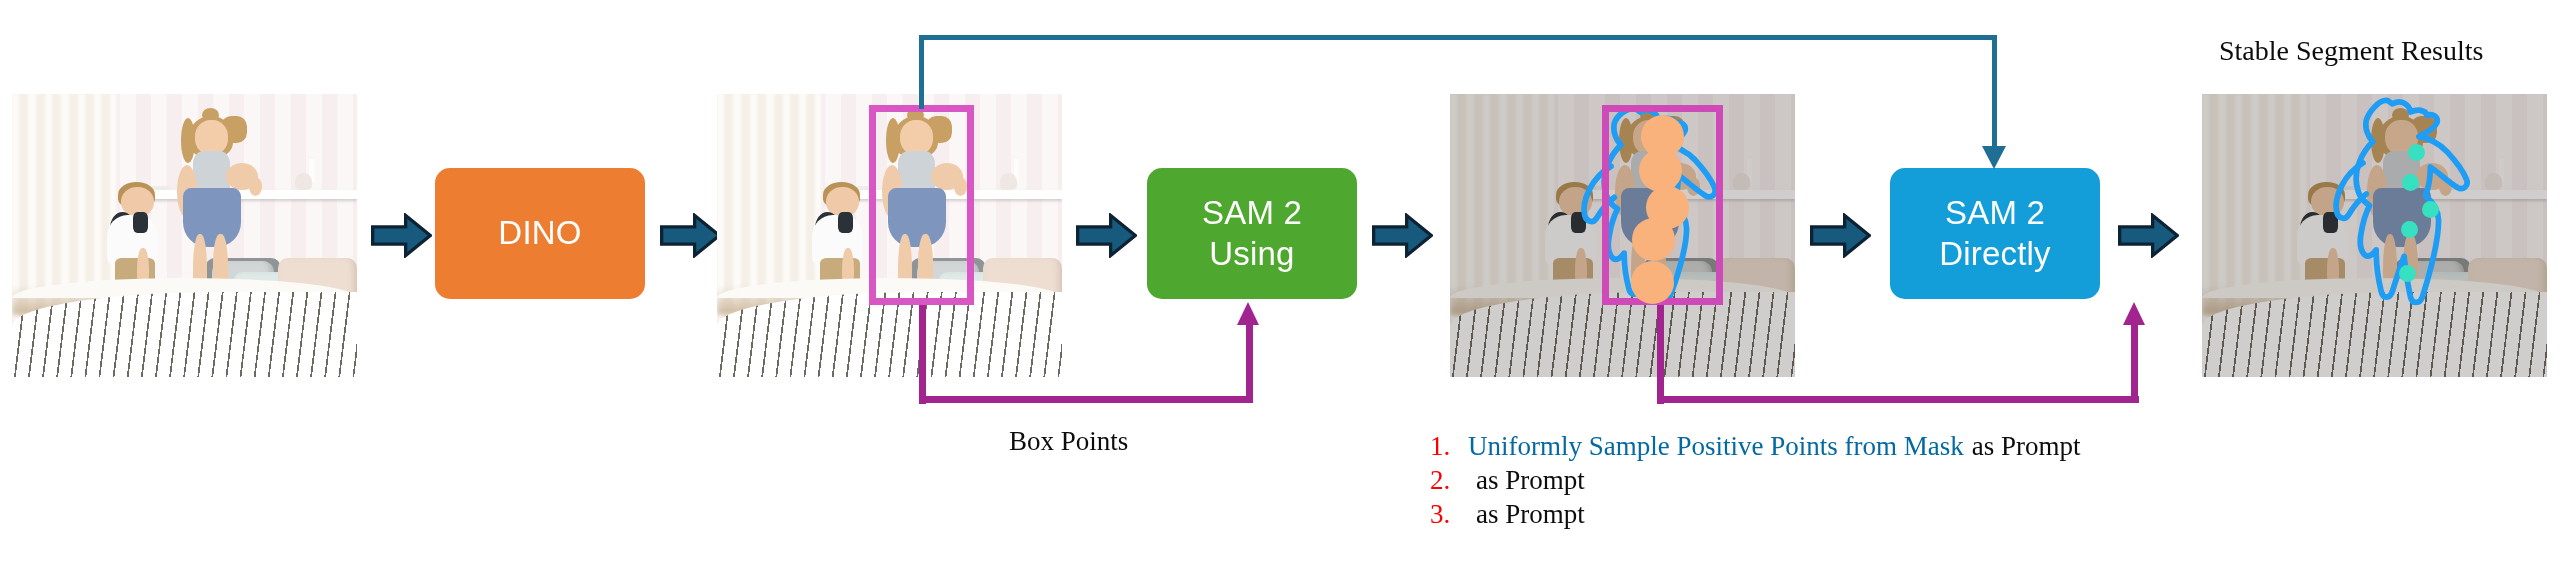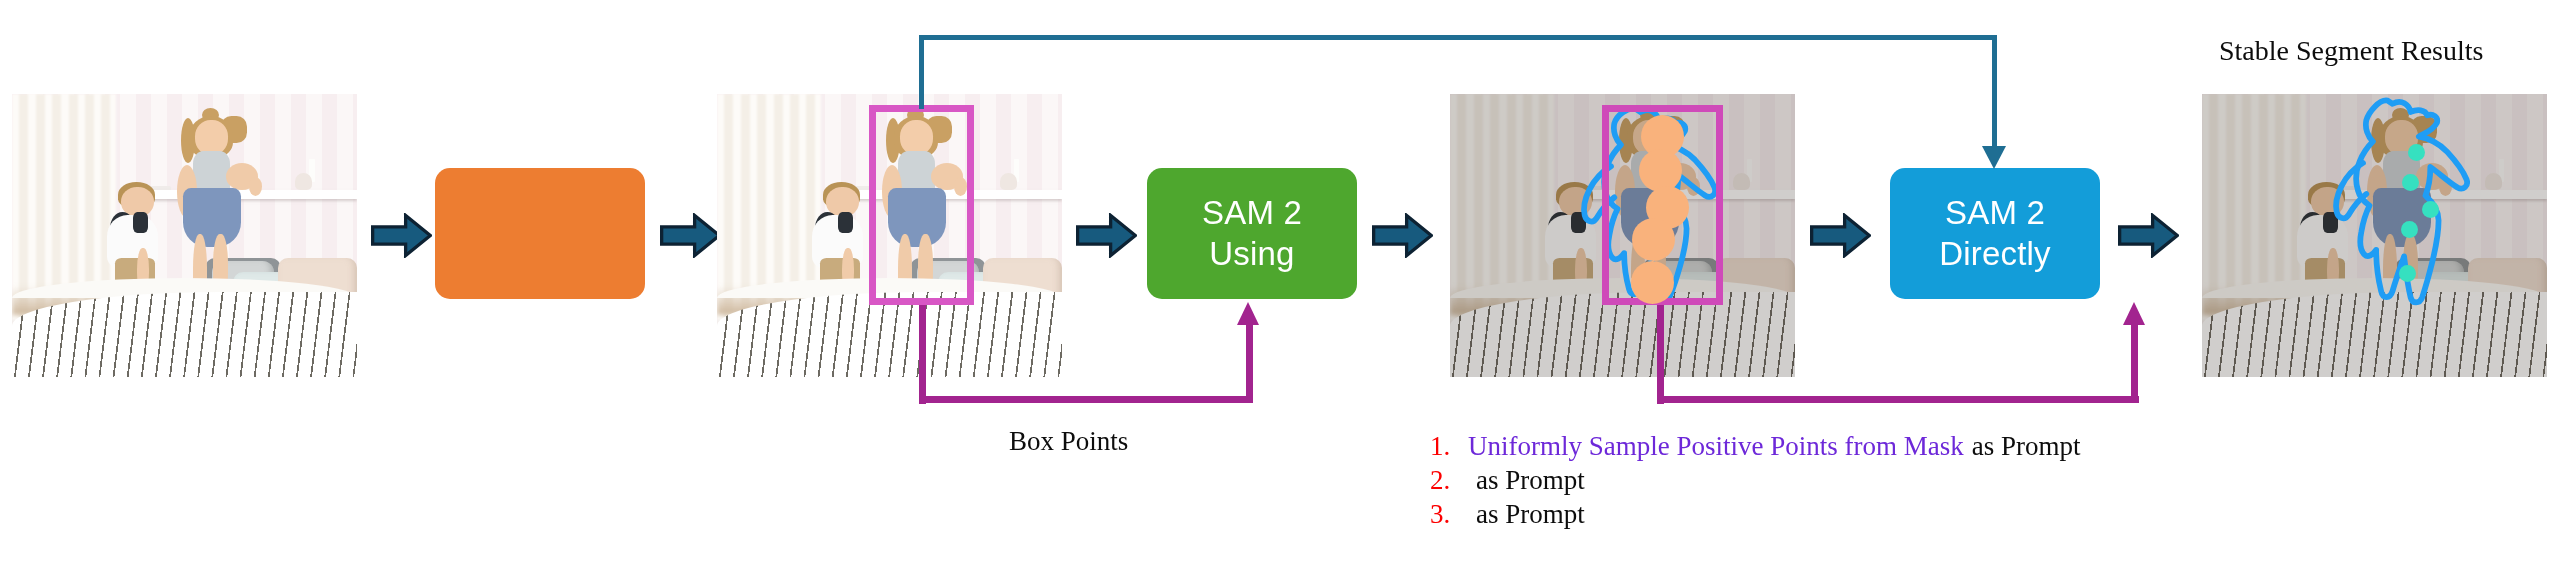--- a/index.html
+++ b/index.html
@@ -152,21 +152,21 @@
     white-space: nowrap;
   }
   #prompt-list {
     position: absolute;
     font-family: "Liberation Serif", serif;
     font-size: 27px;
     line-height: 1.26;
   }
   #prompt-list .row { display: flex; align-items: baseline; white-space: nowrap; }
   #prompt-list .num { color: #fc0000; width: 38px; flex: 0 0 38px; }
-  #prompt-list .red { color: #6d28d9; }
+  #prompt-list .red { color: #0369a1; }
   #prompt-list .blk { color: #0d0d0d; padding-left: .30em; }
 
   
   .bbox {
     position: absolute;
     border: 7.4px solid #d857c5;
     box-sizing: border-box;
   }
   .bbox.deep { border-color: #cf4ab9; }
   .samp-pt {
@@ -235,20 +235,21 @@
   </div>
 
   <div class="blockarrow" style="left:371px; top:213px; width:61px; height:45px;">
     <svg viewBox="0 0 74 55" preserveAspectRatio="none">
       <path d="M2,17 L42,17 L42,3 L72,27.5 L42,52 L42,38 L2,38 Z" fill="#175a7e" stroke="#0d2233" stroke-width="4" stroke-linejoin="miter"></path>
     </svg>
   </div>
 
   <div class="node" id="node-dino" style="left:435px; top:168px; width:210px; height:131px; background:#ed7d31;">
     <div>
+      <div>DINO</div>
     </div>
   </div>
 
   <div class="blockarrow" style="left:660px; top:213px; width:61px; height:45px;">
     <svg viewBox="0 0 74 55" preserveAspectRatio="none">
       <path d="M2,17 L42,17 L42,3 L72,27.5 L42,52 L42,38 L2,38 Z" fill="#175a7e" stroke="#0d2233" stroke-width="4" stroke-linejoin="miter"></path>
     </svg>
   </div>
 
   <div class="photo" id="photo2" style="left:717px; top:94px; width:345px; height:283px;">

